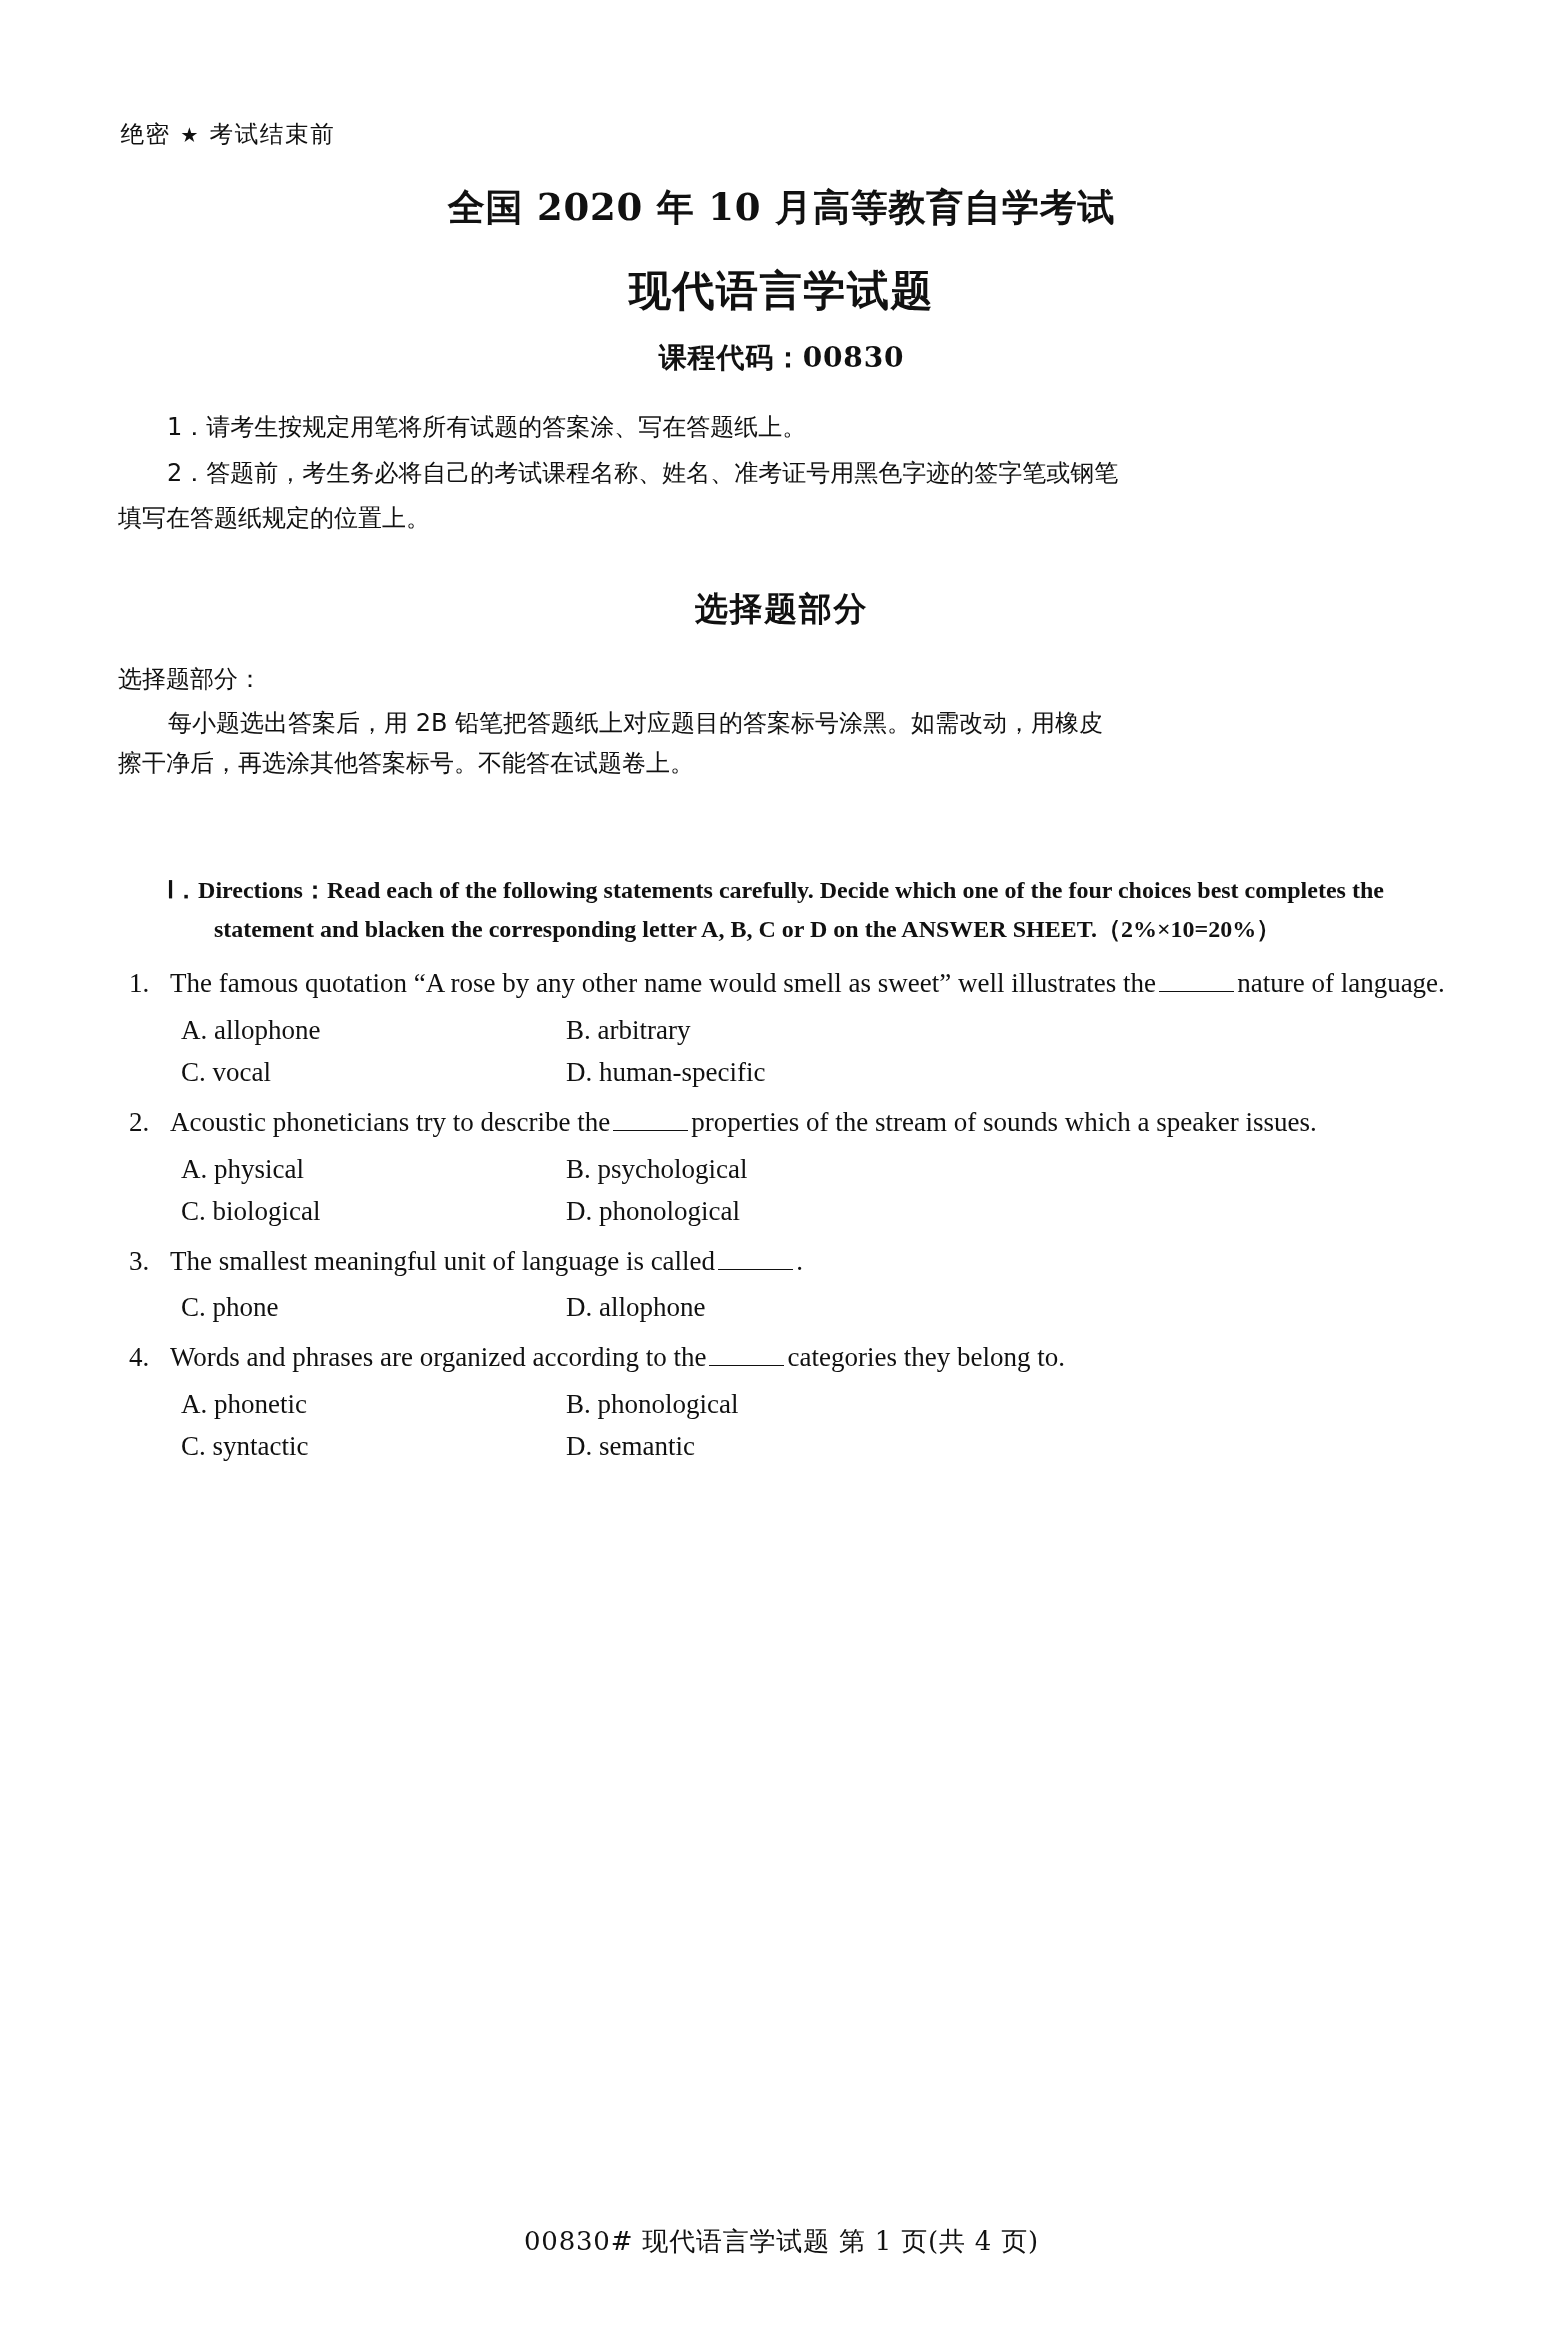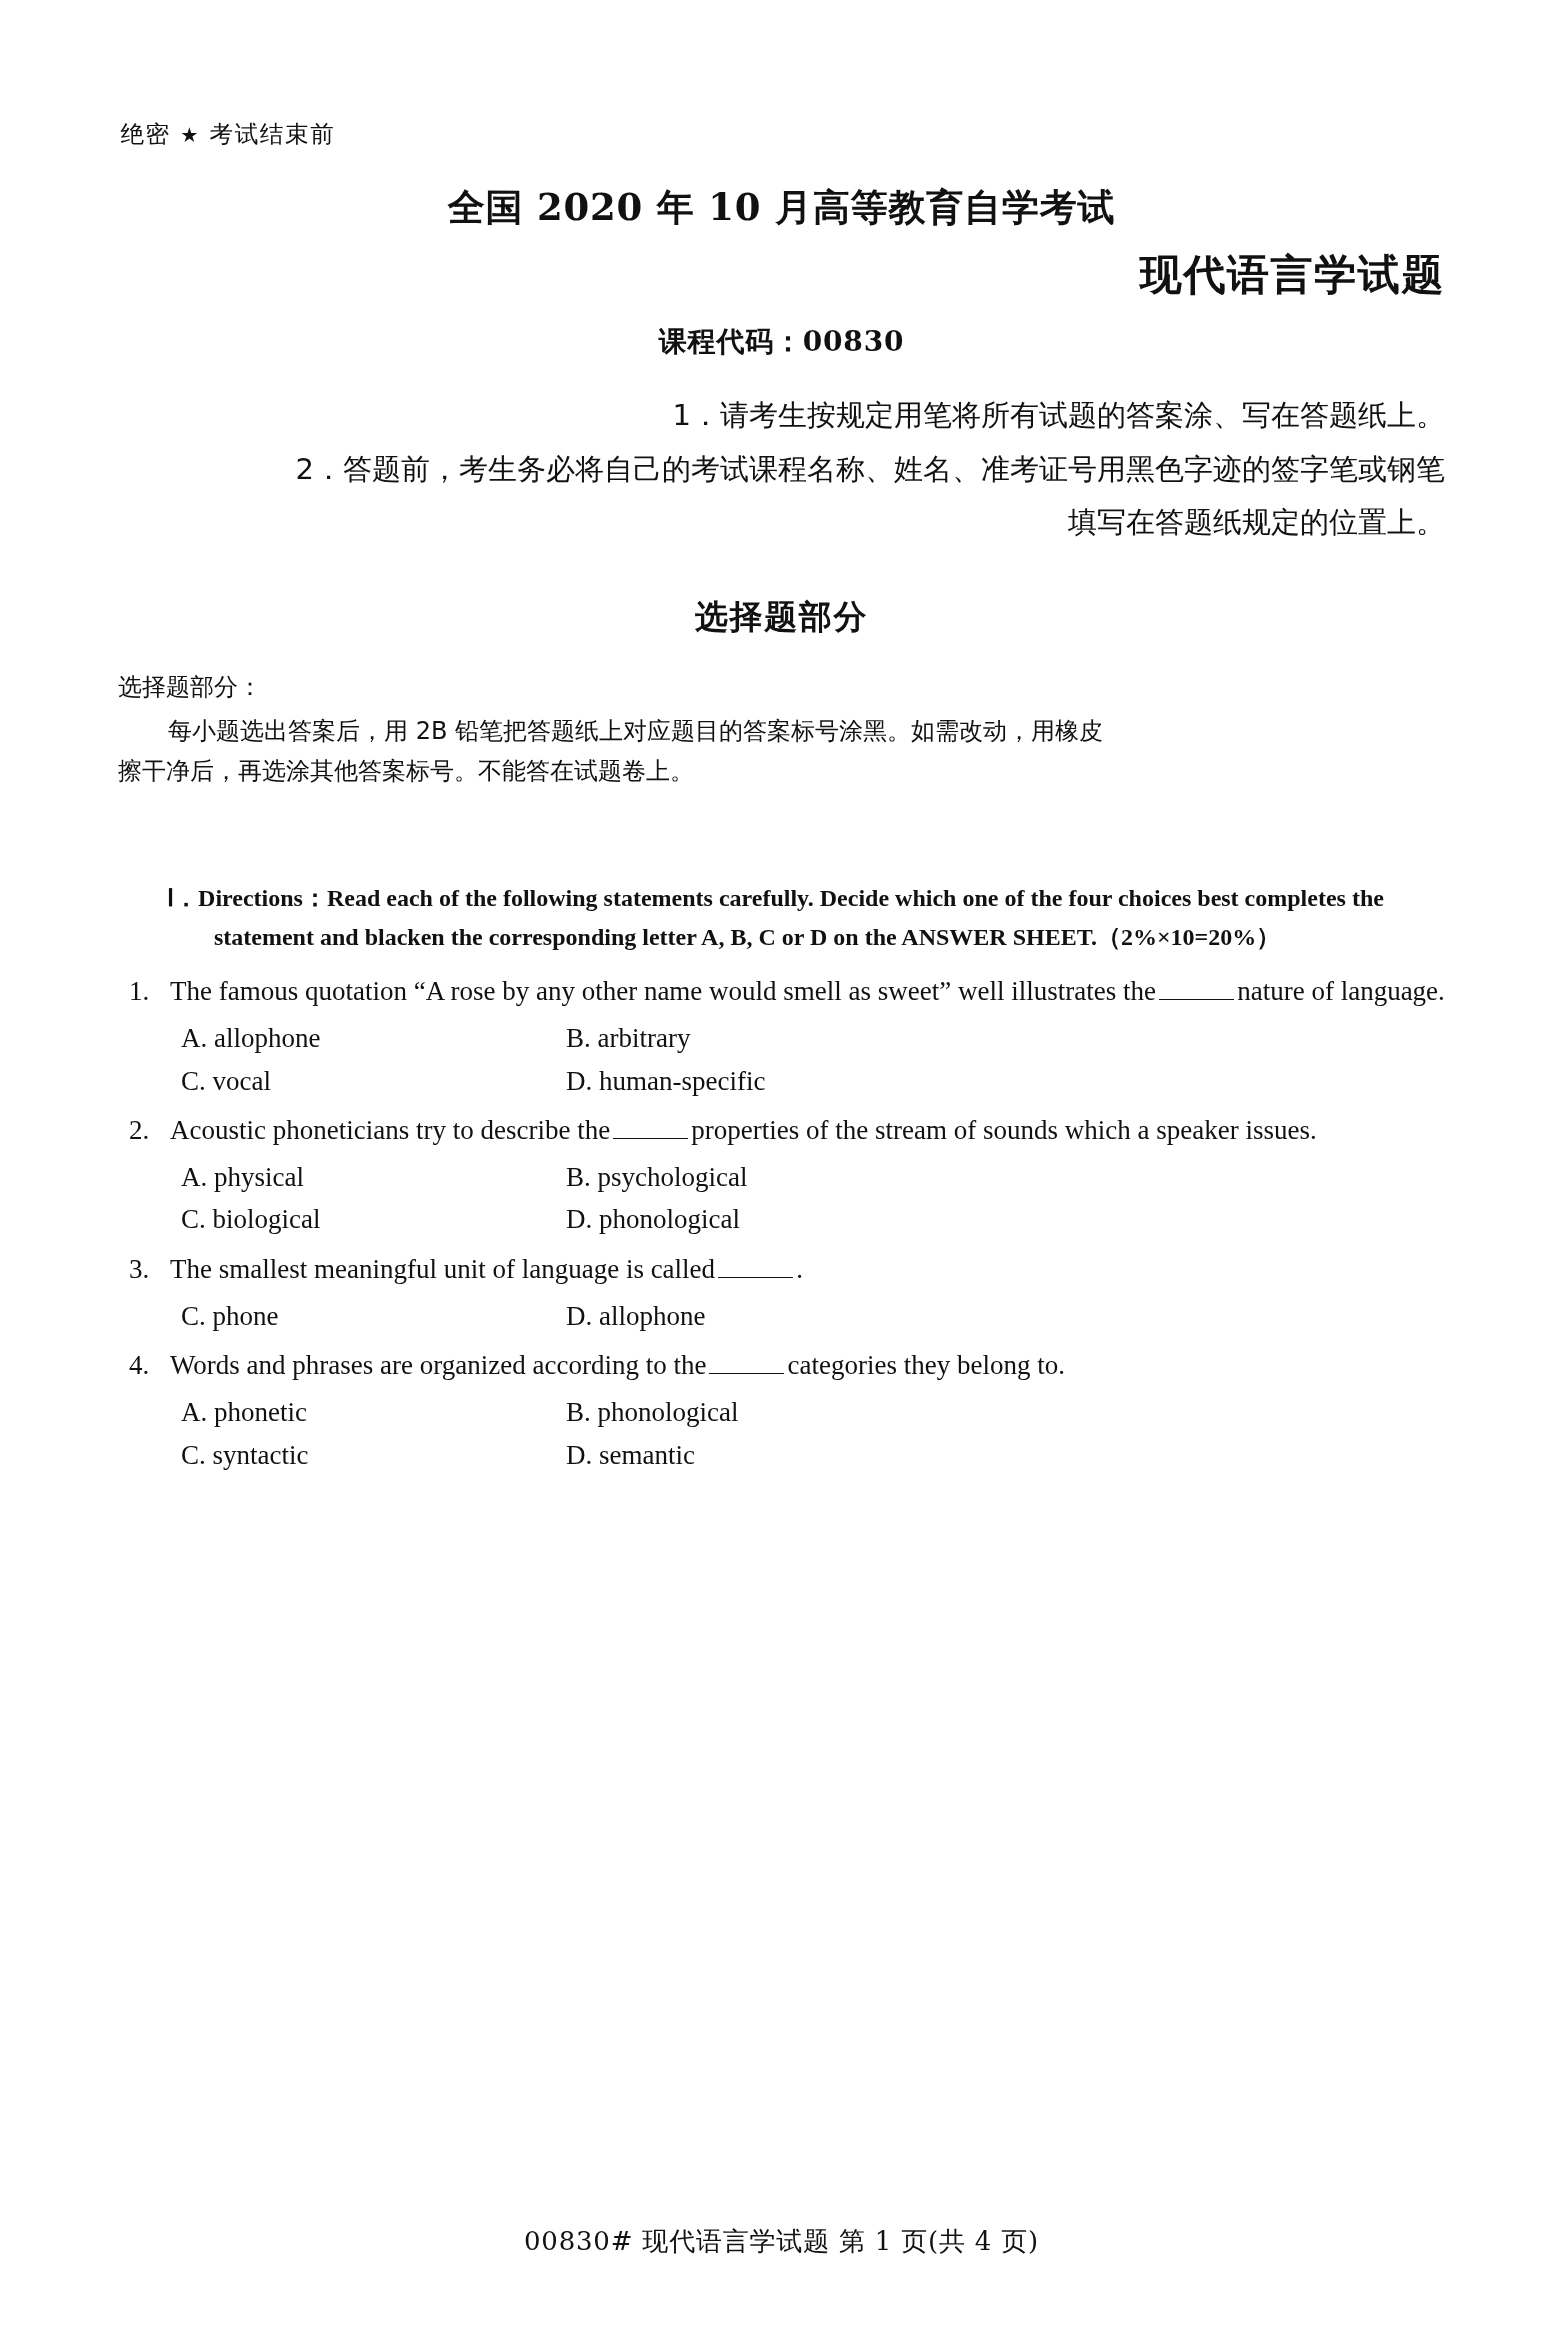--- a/index.html
+++ b/index.html
@@ -36,41 +36,40 @@
   }
   .title-main {
     text-align: center;
     font-family: "DejaVu Serif", serif;
     font-weight: bold;
     font-size: 37px;
     letter-spacing: 0.8px;
     margin-top: 6.3px;
   }
   .title-sub {
-    text-align: right;
+    text-align: center;
     font-family: "DejaVu Sans", sans-serif;
     font-weight: bold;
     font-size: 42px;
     letter-spacing: 1.6px;
-    margin-top: 14px;
+    margin-top: 30px;
   }
   .course-code {
     text-align: center;
     font-family: "DejaVu Serif", serif;
     font-weight: bold;
     font-size: 28px;
     letter-spacing: 0.8px;
     margin-top: 20.4px;
   }
   .instructions {
     margin-top: 31px;
     font-family: "DejaVu Sans", sans-serif;
-    font-size: 29px;
+    font-size: 24px;
     line-height: 1.62;
-    text-align: right;
   }
   .instructions p {
     margin: 0 0 6.3px 0;
     text-indent: 49px;
   }
   .instructions p.cont {
     text-indent: 0;
   }
   .section-heading {
     text-align: center;

